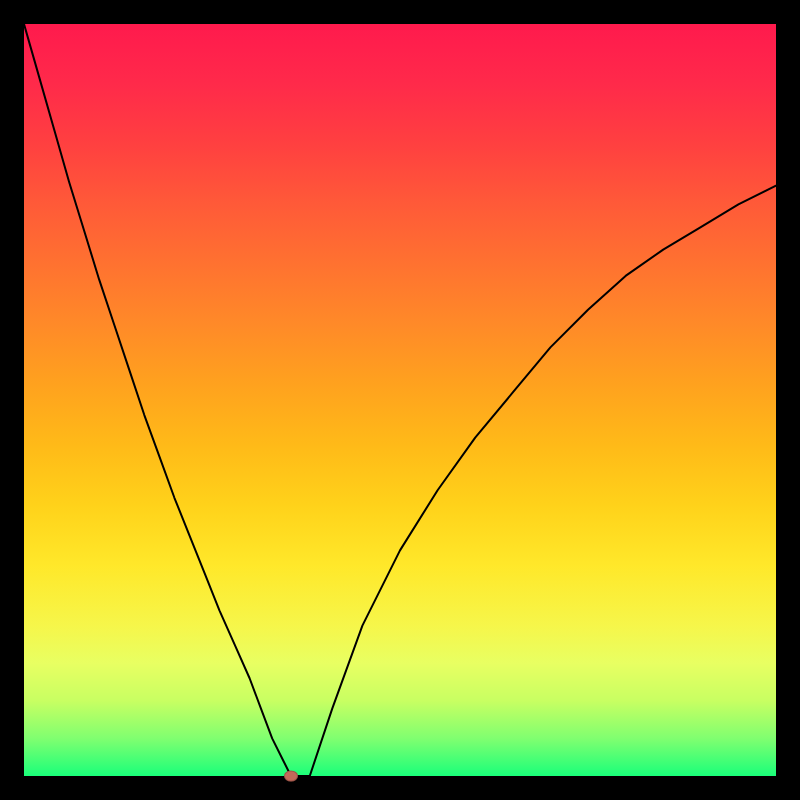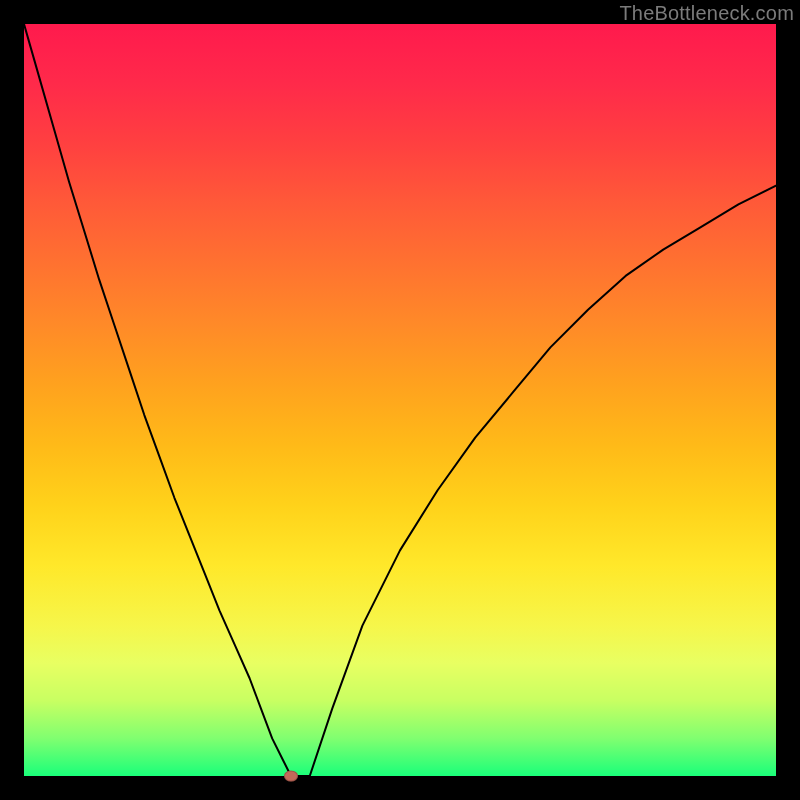--- a/index.html
+++ b/index.html
@@ -69,20 +69,19 @@
     font-size: 20px;
     font-weight: 500;
     letter-spacing: 0.2px;
     user-select: none;
   }
 </style>
 </head>
 <body>
 
 <div class="frame">
-  <div class="watermark">TheBottleneck.com</div>
   <div class="plot">
     <svg class="curve" viewBox="0 0 752 752" preserveAspectRatio="none">
       <path id="curve-path" fill="none" stroke="#000" stroke-width="2" stroke-linejoin="round" stroke-linecap="round" d="M0.00 0.00 L15.04 52.64 L30.08 105.28 L45.12 157.92 L60.16 206.80 L75.20 255.68 L90.24 300.80 L105.28 345.92 L120.32 391.04 L135.36 432.40 L150.40 473.76 L165.44 511.36 L180.48 548.96 L195.52 586.56 L210.56 620.40 L225.60 654.24 L236.88 684.32 L248.16 714.40 L259.44 736.96 L266.96 752.00 L285.76 752.00 L308.32 684.32 L338.40 601.60 L376.00 526.40 L413.60 466.24 L451.20 413.60 L488.80 368.48 L526.40 323.36 L564.00 285.76 L601.60 251.92 L639.20 225.60 L676.80 203.04 L714.40 180.48 L752.00 161.68"></path>
     </svg>
     <div id="marker" class="marker" style="left: 266.96px; top: 752px; background: rgb(196, 106, 90);"></div>
   </div>
 </div>
 
 </body></html>

